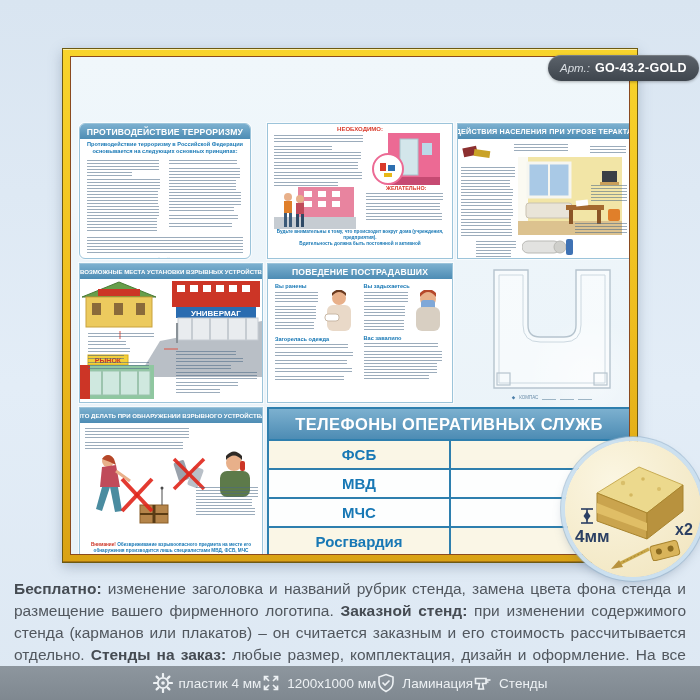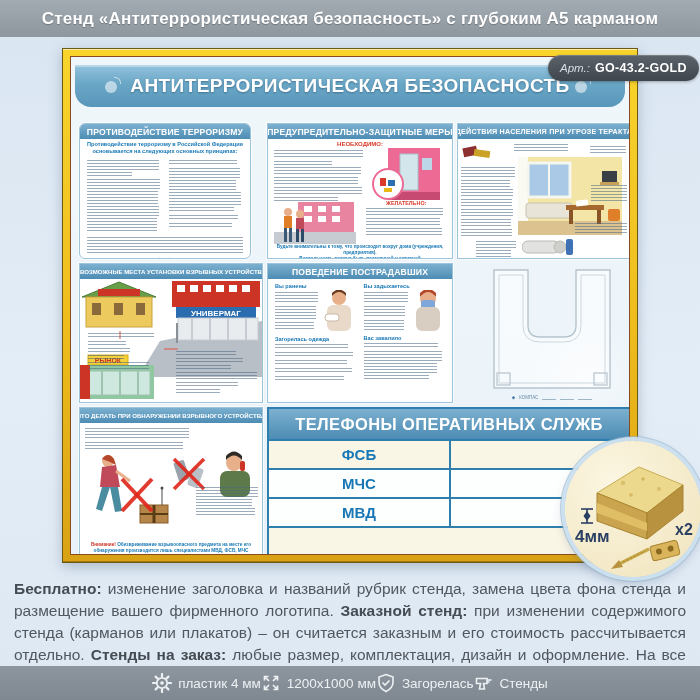--- a/index.html
+++ b/index.html
@@ -112,40 +112,26 @@
        font-size:15.5px;line-height:1.42;text-align:justify;}
   .descr b{color:#454b52;}
 
   svg text{font-family:"Liberation Sans",sans-serif;}
 </style>
 </head>
 <body>
 
 <div class="page">
 
-  <div class="topbar">
-    <span>Стенд «Антитеррористическая безопасность» с глубоким А5 карманом</span>
-  </div>
 
   <div class="frame">
     <div class="stand">
       <div class="deco-blob" style="left:-30px;top:60px;width:140px;height:140px;"></div>
       <div class="deco-blob" style="right:-20px;top:260px;width:120px;height:120px;"></div>
 
-      <div class="banner">
-        <div class="bomb" style="left:30px;">
-            <div class="body"></div>
-            <div class="fuse"></div>
-          </div>
-        <span class="banner-title">АНТИТЕРРОРИСТИЧЕСКАЯ БЕЗОПАСНОСТЬ</span>
-        <div class="bomb" style="right:34px;">
-            <div class="body"></div>
-            <div class="fuse"></div>
-          </div>
-      </div>
 
       <div class="panel p1">
         <div class="ph">
             <span>ПРОТИВОДЕЙСТВИЕ ТЕРРОРИЗМУ</span>
           </div>
         <div class="sub-blue">Противодействие терроризму в Российской Федерации основывается на следующих основных принципах:</div>
         <div class="cols">
           <div class="col">
             <div class="mt" style="height:10px;width:96%"></div>
             <div class="mt" style="height:5px;width:60%"></div>
@@ -164,23 +150,20 @@
             <div class="mt" style="height:6px;width:85%"></div>
           </div>
         </div>
         <div style="padding:1px 7px;">
           <div class="mt" style="height:17px;width:100%"></div>
         </div>
         <div class="footnote">(Из Федерального закона Российской Федерации от 6 марта 2006 г. № 35-ФЗ «О противодействии терроризму»)</div>
       </div>
 
       <div class="panel p2">
-        <div class="ph">
-            <span>ПРЕДУПРЕДИТЕЛЬНО-ЗАЩИТНЫЕ МЕРЫ</span>
-          </div>
         <div class="lbl-red">НЕОБХОДИМО:</div>
         <div style="display:flex;gap:5px;padding:0 6px;height:52px;">
           <div style="flex:1.2;">
             <div class="mt" style="height:9px;width:98%"></div>
             <div class="mt" style="height:4px;width:64%"></div>
             <div class="mt" style="height:8px;width:96%"></div>
             <div class="mt" style="height:8px;width:92%"></div>
             <div class="mt" style="height:8px;width:97%"></div>
             <div class="mt" style="height:4px;width:70%"></div>
           </div>
@@ -454,28 +437,29 @@
           <span class="dash"></span>
       </div>
 
       <div class="tbl">
         <div class="tbl-h">ТЕЛЕФОНЫ ОПЕРАТИВНЫХ СЛУЖБ</div>
         <div class="tbl-row row-cream">
           <div class="tbl-label">ФСБ</div>
           <div class="tbl-value"></div>
         </div>
         <div class="tbl-row row-white">
+          <div class="tbl-label">МВД</div>
+          <div class="tbl-value"></div>
+        </div>
+        <div class="tbl-row row-white">
           <div class="tbl-label">МЧС</div>
           <div class="tbl-value"></div>
         </div>
-        <div class="tbl-row row-white">
-          <div class="tbl-label">МВД</div>
-          <div class="tbl-value"></div>
-        </div>
         <div class="tbl-row row-cream">
+          <div class="tbl-label">Росгвардия</div>
           <div class="tbl-value"></div>
         </div>
       </div>
     </div>
   </div>
 
   <div class="badge">
     <span class="lbl">Арт.:</span>
     <span class="val">GO-43.2-GOLD</span>
   </div>
@@ -547,21 +531,21 @@
         <path d="M3.5,12.5 V16.5 H7.5 M3.5,16.5 L8,12"></path>
         <path d="M12.5,16.5 H16.5 V12.5 M16.5,16.5 L12,12"></path>
       </svg>
       <span>1200x1000 мм</span>
     </div>
     <div class="bb-item">
       <svg width="20" height="20" viewBox="0 0 20 20" fill="none" stroke="#edf1f4" stroke-width="1.6">
         <path d="M10,1.5 L17,4 V9 C17,13.8 14,16.6 10,18.5 C6,16.6 3,13.8 3,9 V4 Z"></path>
         <path d="M6.5,9.5 L9,12 L13.5,7.5"></path>
       </svg>
-      <span>Загорелась</span>
+      <span>Ламинация</span>
     </div>
     <div class="bb-item">
       <svg width="20" height="20" viewBox="0 0 20 20" fill="none" stroke="#edf1f4" stroke-width="1.6">
         <path d="M2.5,5.5 H13 V10.5 H9.5 L10.5,16 H5.5 L6.5,10.5 H2.5 Z"></path>
         <line x1="13" y1="7" x2="17.5" y2="7"></line>
         <line x1="13" y1="9" x2="15.5" y2="9"></line>
       </svg>
       <span>Стенды</span>
     </div>
   </div>

